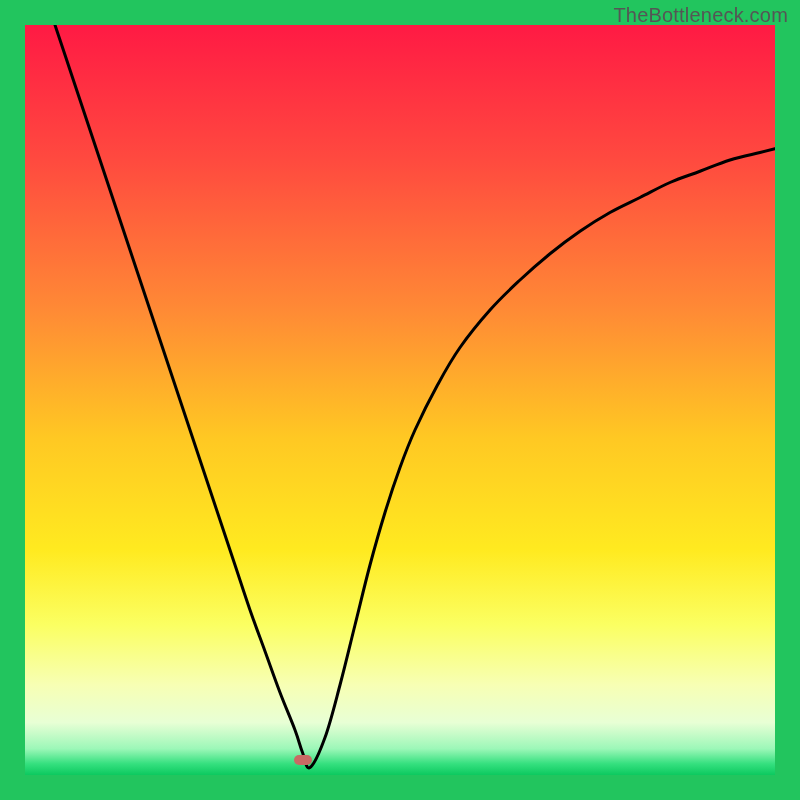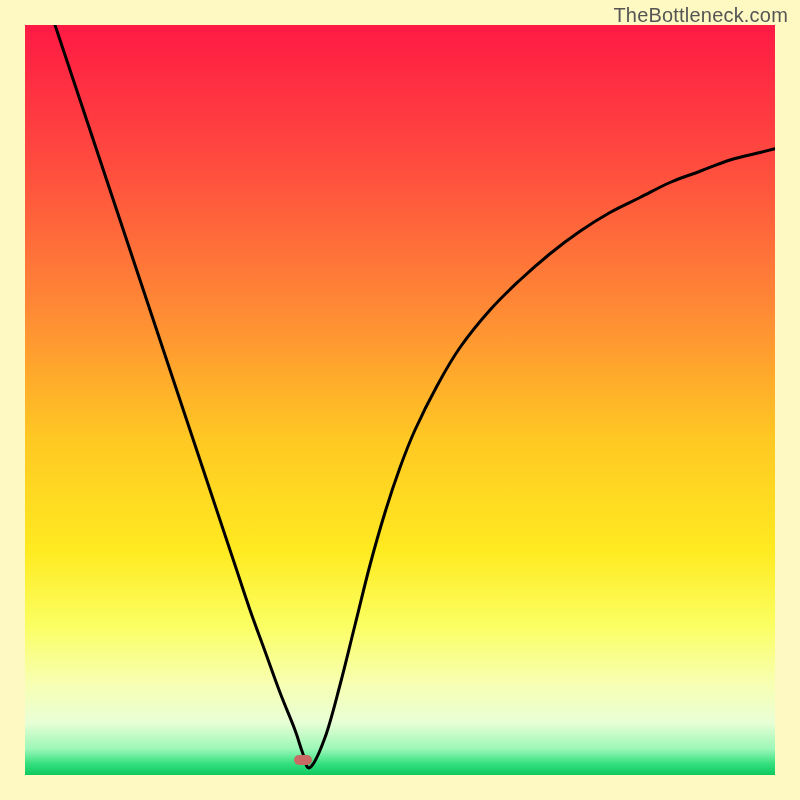--- a/index.html
+++ b/index.html
@@ -8,21 +8,21 @@
     width: 800px;
     height: 800px;
     overflow: hidden;
     background: #000;
     font-family: Arial, Helvetica, sans-serif;
   }
   .frame {
     position: relative;
     width: 800px;
     height: 800px;
-    background: #fef9c3;
+    background: #22c55e;
   }
   .watermark {
     position: absolute;
     top: 4px;
     right: 12px;
     color: #555;
     font-size: 20px;
     font-weight: 500;
     letter-spacing: 0.2px;
     z-index: 10;

